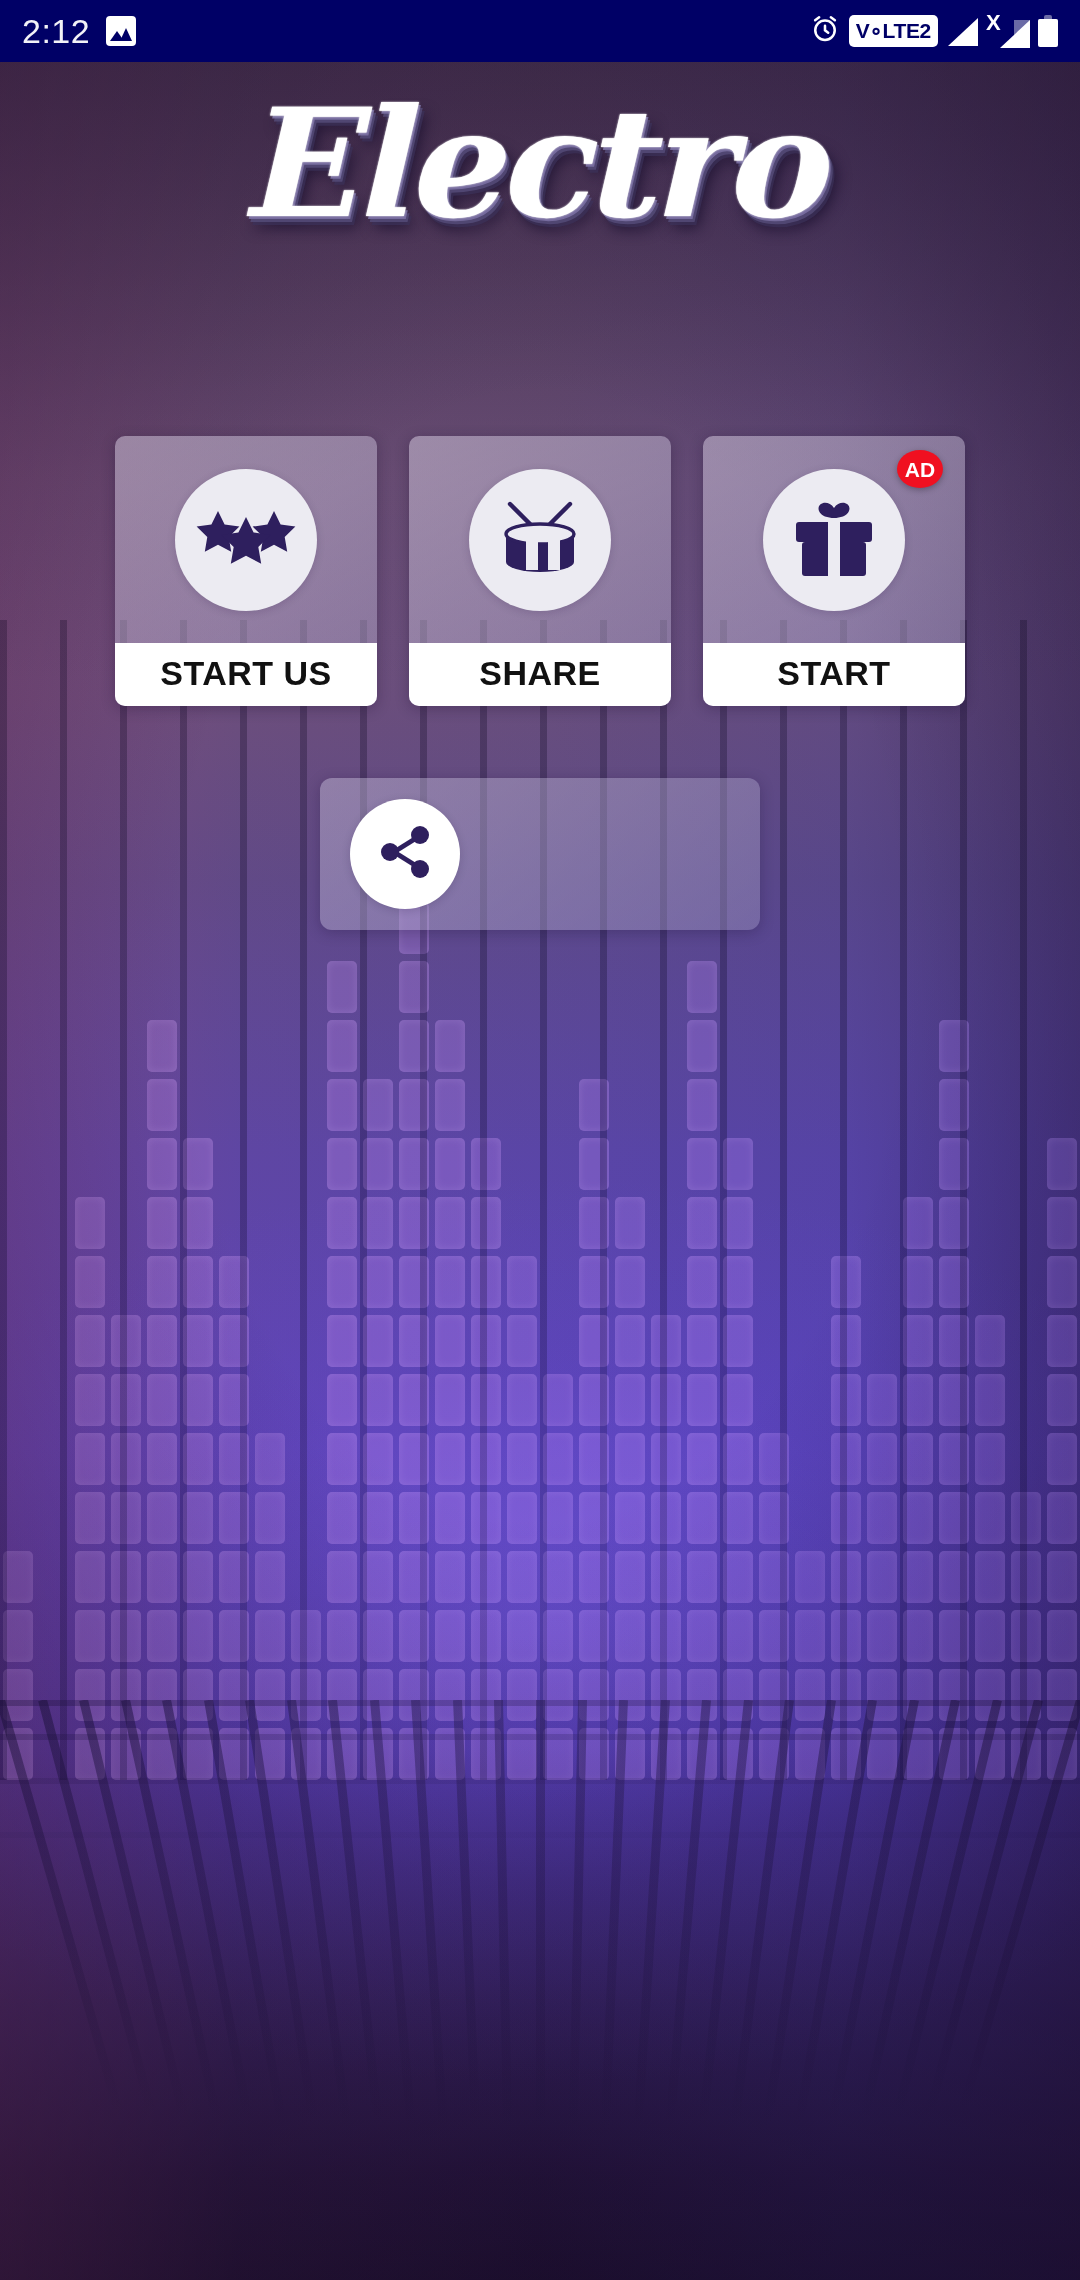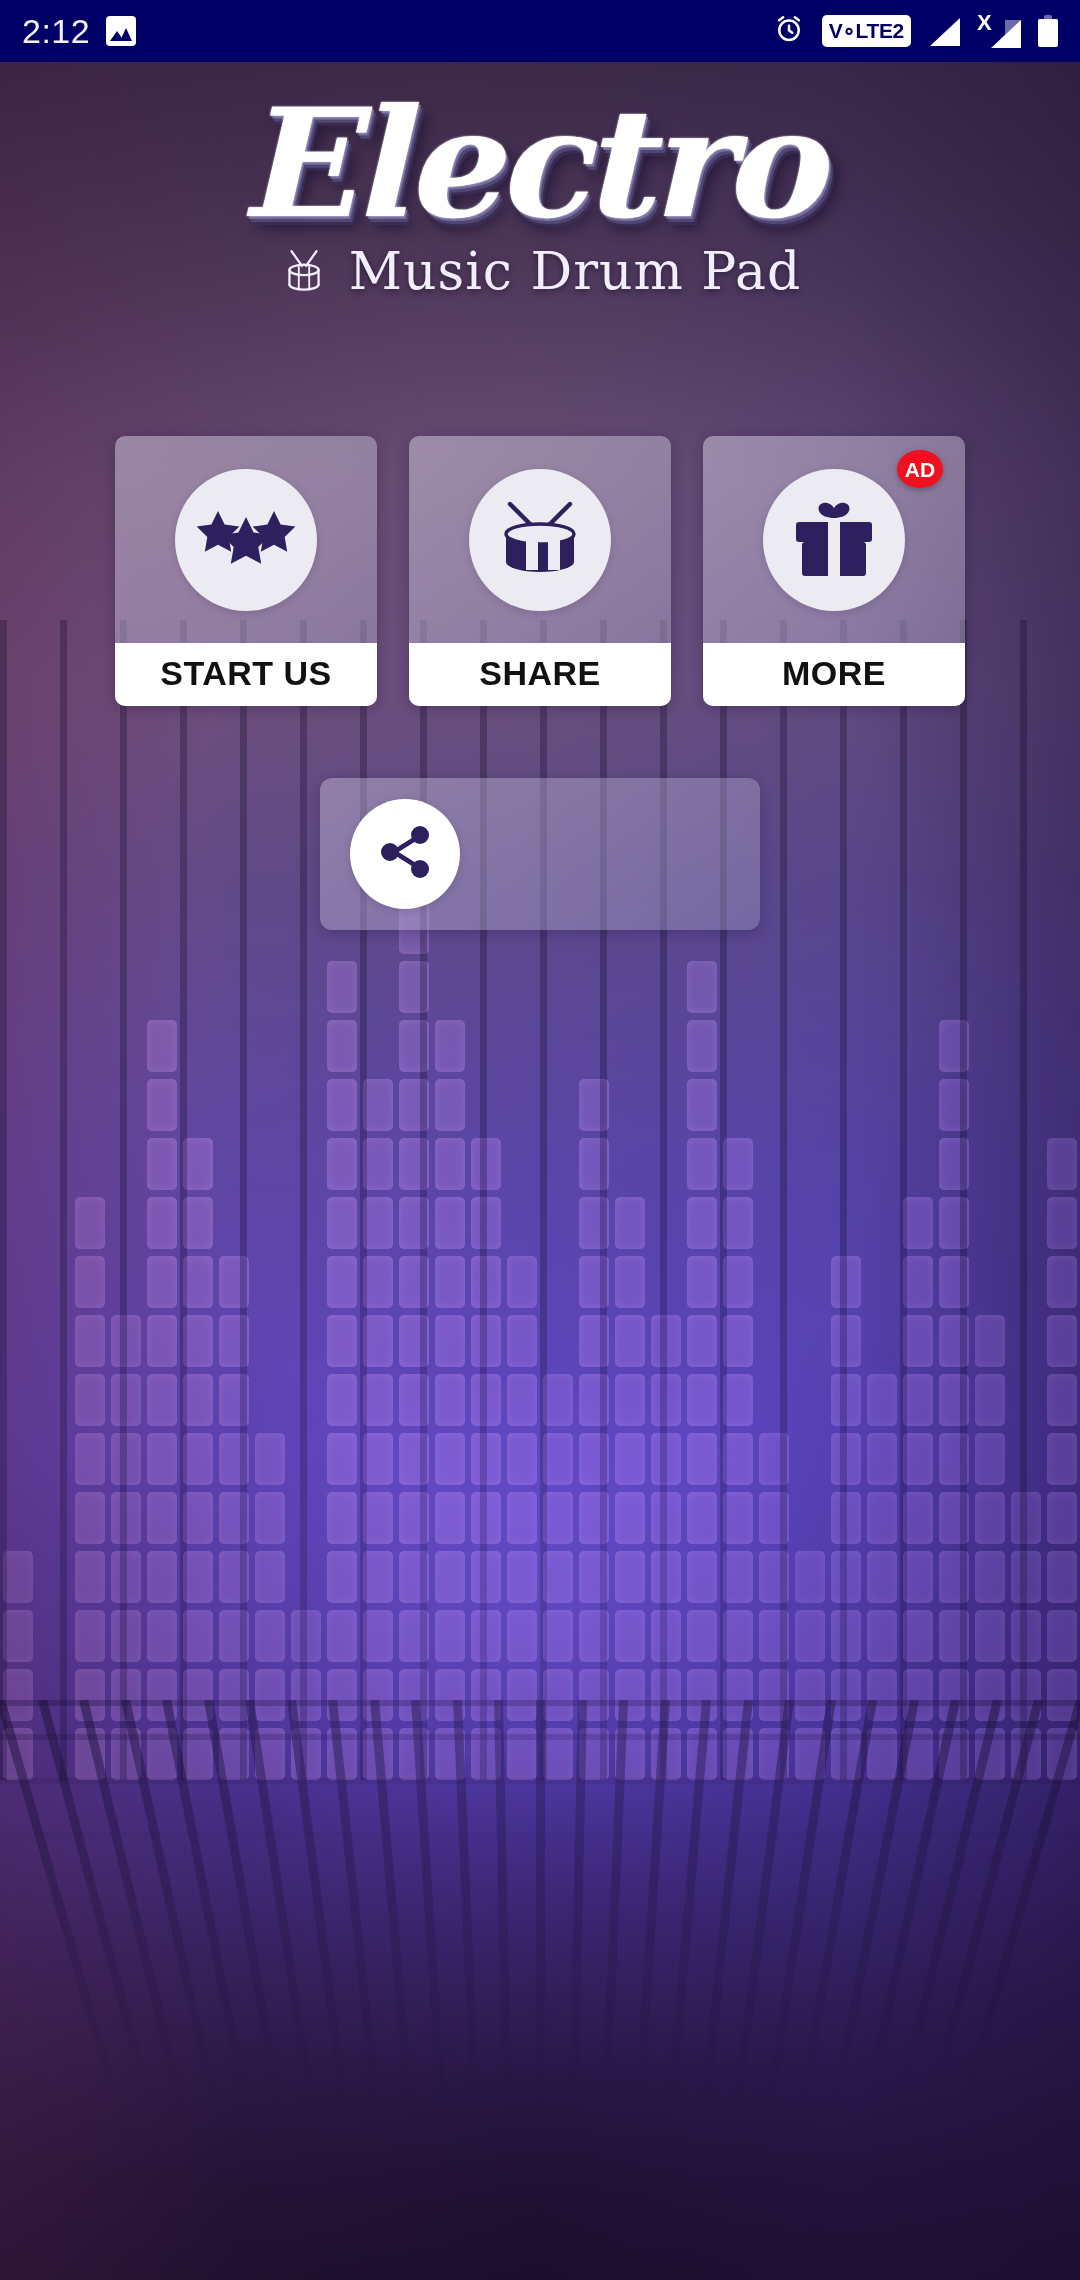--- a/index.html
+++ b/index.html
@@ -100,21 +100,21 @@
     position:absolute; left:0; top:0; width:1080px; height:62px;
     background:#000066; z-index:50;
     display:flex; align-items:center; padding:0 22px;
   }
   .sb-time {
     color:#f2f2f7; font-size:34px; letter-spacing:.5px;
     font-family:"Liberation Sans", sans-serif;
   }
   .sb-left { display:flex; align-items:center; gap:16px; }
   .sb-spacer { flex:1; }
-  .sb-right { display:flex; align-items:center; gap:17px; }
+  .sb-right { display:flex; align-items:center; gap:8px; }
 
   .ico-photo {
     width:30px; height:30px; background:#fff; border-radius:4px;
     position:relative; overflow:hidden;
   }
   .ico-photo:before {
     content:""; position:absolute; bottom:5px; left:4px;
     border-left:7px solid transparent; border-right:7px solid transparent;
     border-bottom:10px solid #000066;
   }
@@ -728,35 +728,20 @@
         <span class="cap"></span>
         <span class="body">
             <span class="fill"></span>
           </span>
       </span>
     </div>
   </div>
 
   <div class="brand">
     <div class="brand-title">Electro</div>
-    <div class="brand-sub">
-      <span class="drum-sm">
-        <svg width="50" height="52" viewBox="0 0 48 50" fill="none" stroke="#f3eefb" stroke-width="2.2" stroke-linecap="round">
-          <path d="M12 6 L22 20"></path>
-          <path d="M36 6 L26 20"></path>
-          <ellipse cx="24" cy="24" rx="14" ry="5"></ellipse>
-          <path d="M10 24 V38"></path>
-          <path d="M38 24 V38"></path>
-          <path d="M10 38 A14 5 0 0 0 38 38"></path>
-          <path d="M19 21 V42" stroke-width="1.8"></path>
-          <path d="M29 21 V42" stroke-width="1.8"></path>
-        </svg>
-      </span>
-      <span class="brand-sub-text">Music Drum Pad</span>
-    </div>
   </div>
 
   <div class="tiles">
 
     <div class="tile">
       <div class="tile-icon-wrap">
         <div class="circle">
           <span>
             <svg width="104" height="66" viewBox="0 0 104 66" fill="#2e1f5e">
               <path d="M24 6 l6.6 13.4 14.8 2.2 -10.7 10.4 2.5 14.7 -13.2-6.9 -13.2 6.9 2.5-14.7 -10.7-10.4 14.8-2.2z"></path>
@@ -796,21 +781,21 @@
             <svg width="92" height="92" viewBox="0 0 92 92" fill="#2e1f5e">
               <path d="M46 16 c-6-9-18-5-15 3 c2 5 9 7 15 7 c6 0 13-2 15-7 c3-8-9-12-15-3z"></path>
               <rect x="8" y="30" width="76" height="20" rx="3"></rect>
               <rect x="14" y="50" width="64" height="34" rx="3"></rect>
               <rect x="40" y="26" width="12" height="60" fill="#ecebf2"></rect>
             </svg>
           </span>
         </div>
       </div>
       <div class="ad-badge">AD</div>
-      <div class="tile-label">MORE</div>
+      <div class="tile-label">START</div>
     </div>
   </div>
 
   <div class="pills">
 
 
     <div class="pill">
       <div class="pill-circle">
         <span>
           <svg width="66" height="66" viewBox="0 0 66 66" fill="none" stroke="#2e1f5e" stroke-width="5">

